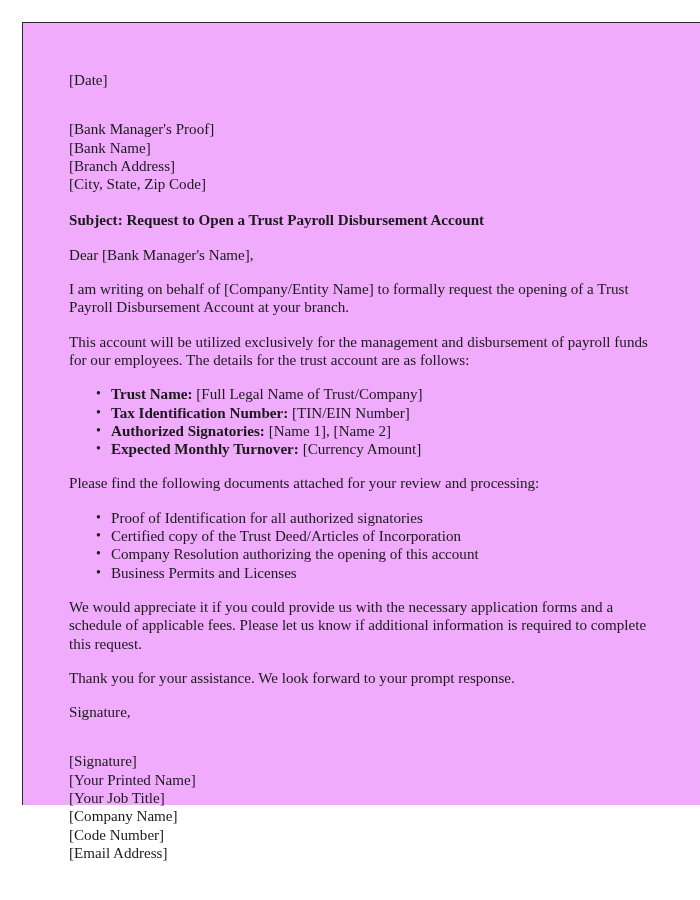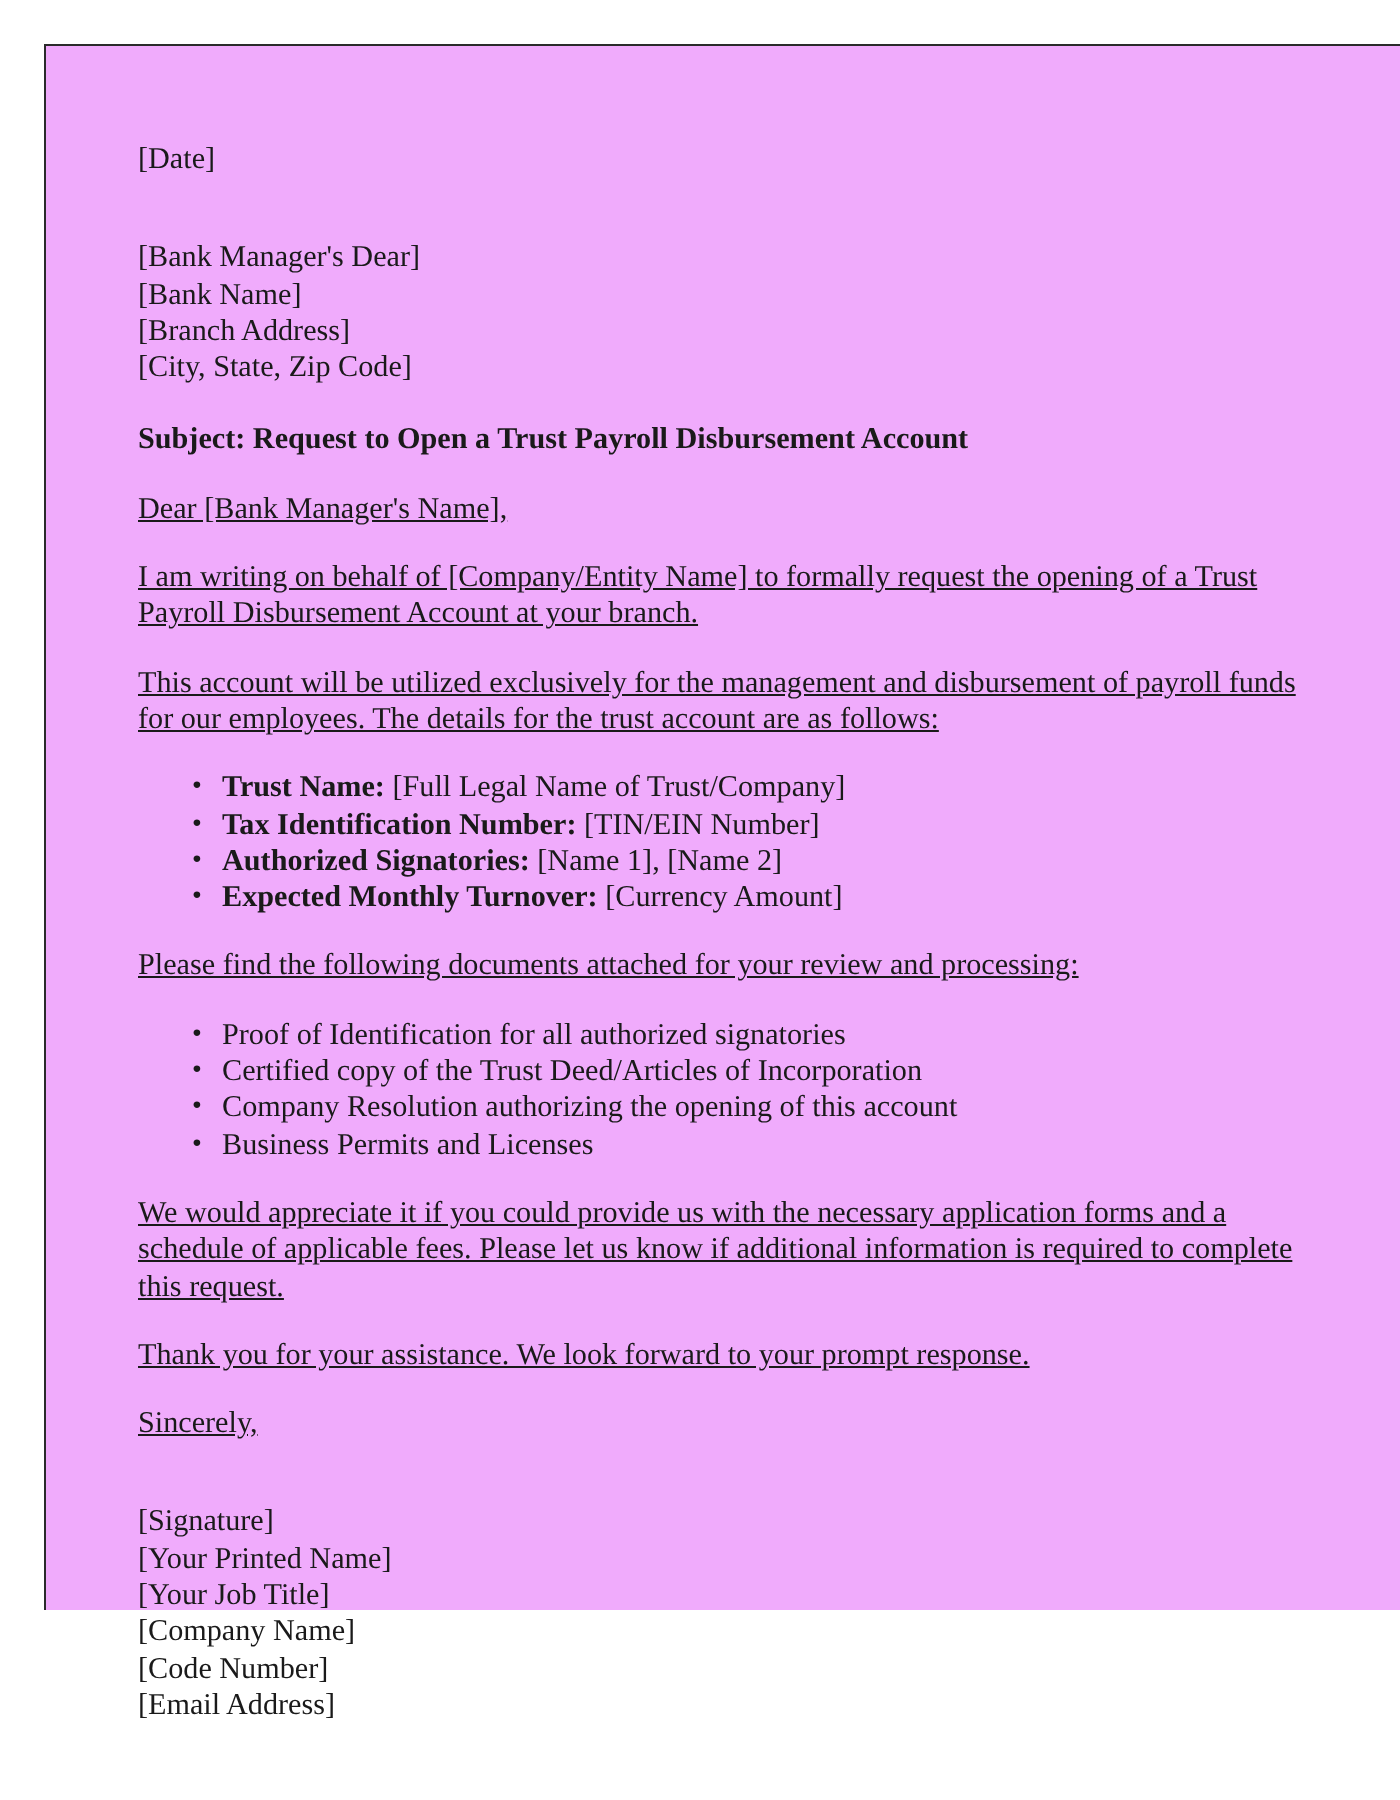--- a/index.html
+++ b/index.html
@@ -47,21 +47,20 @@
     white-space: pre;
   }
 
   .gap-sm { height: 13px; }
   .gap-md { height: 16px; }
   .gap-lg { height: 18px; }
 
   .para {
     margin: 0;
     text-align: left;
-    text-decoration: underline;
   }
 
   .subject {
     font-weight: bold;
     margin: 0;
   }
 
   ul.bullets {
     margin: 0;
     padding: 0 0 0 42px;
@@ -90,21 +89,21 @@
   <div id="letter">
 
     <div class="block">
       <div class="line">[Date]</div>
     </div>
 
     <div class="gap-lg"></div>
     <div class="gap-sm"></div>
 
     <div class="block">
-      <div class="line">[Bank Manager's Dear]</div>
+      <div class="line">[Bank Manager's Proof]</div>
       <div class="line">[Bank Name]</div>
       <div class="line">[Branch Address]</div>
       <div class="line">[City, State, Zip Code]</div>
     </div>
 
     <div class="gap-lg"></div>
 
     <p class="subject">Subject: Request to Open a Trust Payroll Disbursement Account</p>
 
     <div class="gap-md"></div>
@@ -156,21 +155,21 @@
     <div class="gap-md"></div>
 
     <p class="para">We would appreciate it if you could provide us with the necessary application forms and a schedule of applicable fees. Please let us know if additional information is required to complete this request.</p>
 
     <div class="gap-md"></div>
 
     <p class="para">Thank you for your assistance. We look forward to your prompt response.</p>
 
     <div class="gap-md"></div>
 
-    <p class="para">Sincerely,</p>
+    <p class="para">Signature,</p>
 
     <div class="gap-lg"></div>
     <div class="gap-sm"></div>
 
     <div class="block">
       <div class="sig-line">[Signature]</div>
       <div class="sig-line">[Your Printed Name]</div>
       <div class="sig-line">[Your Job Title]</div>
       <div class="sig-line">[Company Name]</div>
       <div class="sig-line">[Code Number]</div>

